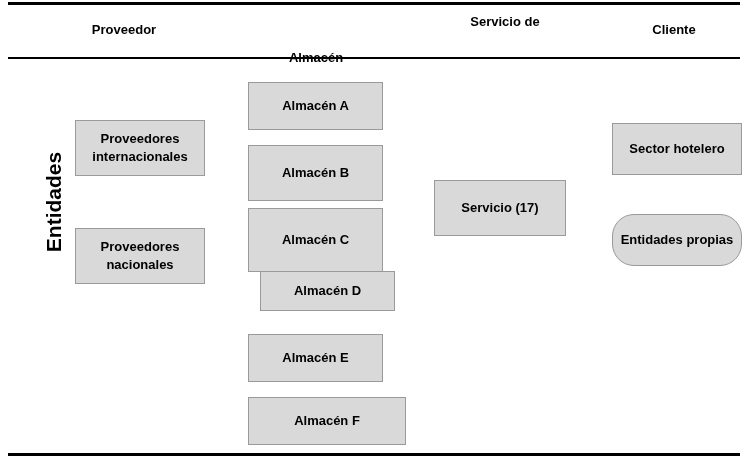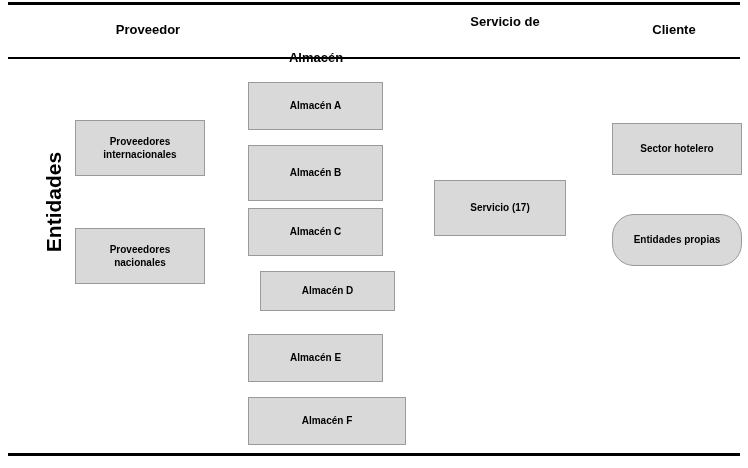--- a/index.html
+++ b/index.html
@@ -59,38 +59,38 @@
   
   .box {
     position: absolute;
     background: #d9d9d9;
     border: 1px solid #9a9a9a;
     box-sizing: border-box;
     display: flex;
     align-items: center;
     justify-content: center;
     text-align: center;
-    font-size: 10px;
+    font-size: 13px;
     font-weight: bold;
     line-height: 1.35;
     padding: 4px 4px;
   }
 </style>
 </head>
 <body>
 
 <div id="canvas">
 
   <div class="rule rule-top"></div>
   <div class="rule rule-header"></div>
   <div class="rule rule-bottom"></div>
 
   <div class="row-label">Entidades</div>
 
-  <div class="col-header" style="left:68px; width:160px;">
+  <div class="col-header" style="left:44px; width:160px;">
     <div>Proveedor</div>
   </div>
 
   <div class="col-header" style="left:236px; width:160px;margin-top:28px;">
     <div>Almacén</div>
   </div>
 
   <div class="col-header two-line" style="left:420px; width:170px;">
     <div>Servicio de</div>
   </div>
@@ -112,21 +112,21 @@
       <div>nacionales</div>
     </div>
   </div>
 
   <div class="box" style="left:248px; top:82px; width:135px; height:48px;">
     <div>Almacén A</div>
   </div>
   <div class="box" style="left:248px; top:145px; width:135px; height:56px;">
     <div>Almacén B</div>
   </div>
-  <div class="box" style="left:248px; top:208px; width:135px; height:48px;">
+  <div class="box" style="left:248px; top:208px; width:135px; height:64px;">
     <div>Almacén C</div>
   </div>
   <div class="box" style="left:260px; top:271px; width:135px; height:40px;">
     <div>Almacén D</div>
   </div>
   <div class="box" style="left:248px; top:334px; width:135px; height:48px;">
     <div>Almacén E</div>
   </div>
   <div class="box" style="left:248px; top:397px; width:158px; height:48px;">
     <div>Almacén F</div>

